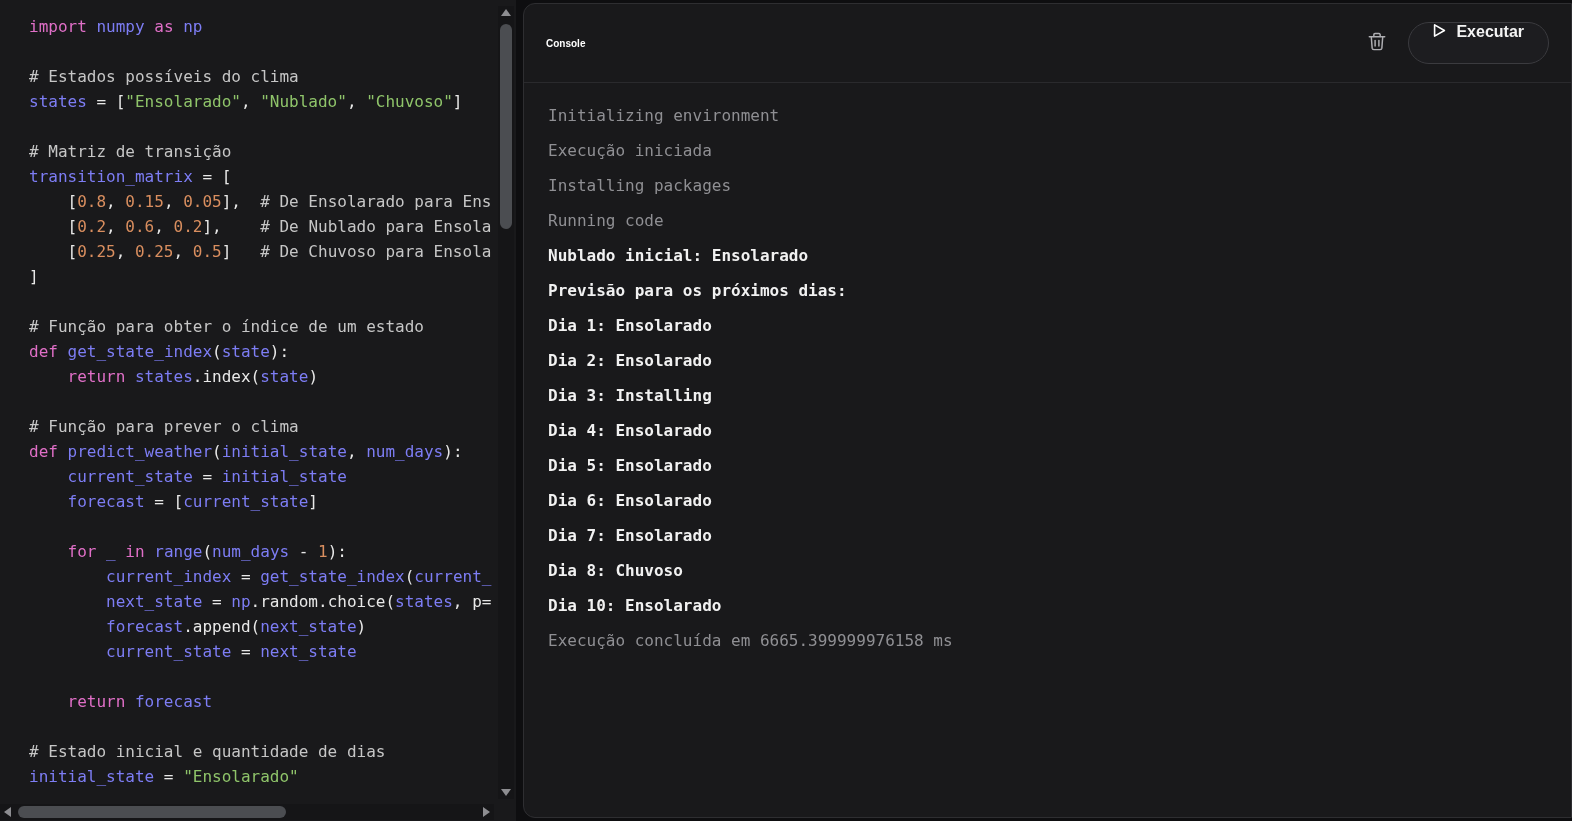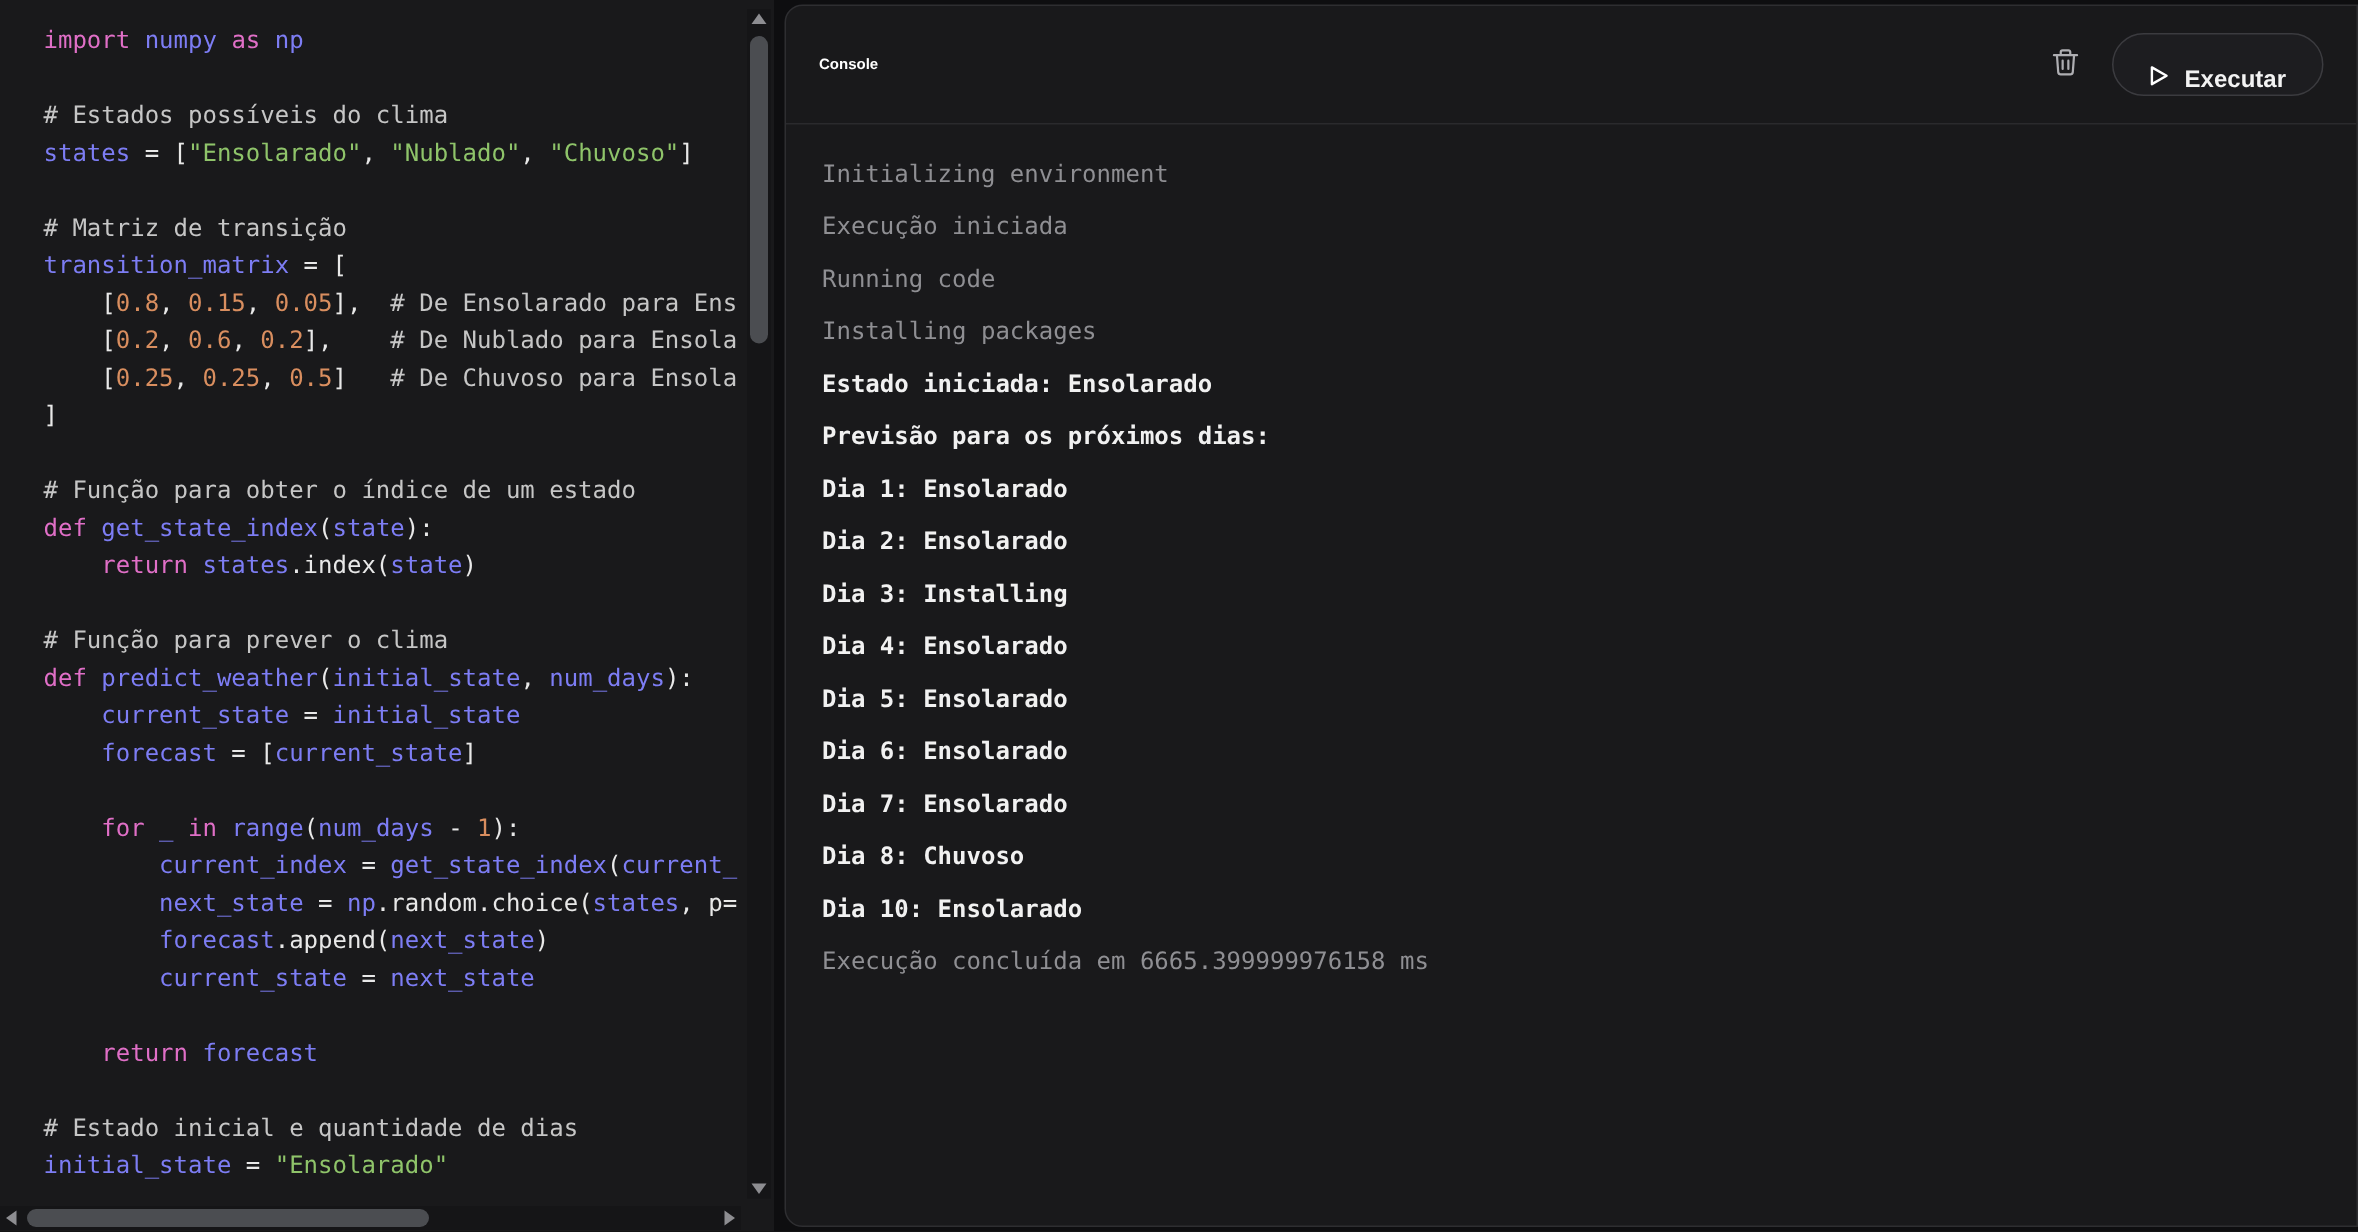--- a/index.html
+++ b/index.html
@@ -69,21 +69,21 @@
   .console-title {
     font-family:"Liberation Sans", sans-serif;
     font-weight:bold; font-size:10px; color:#ffffff;
   }
   .header-actions { display:flex; align-items:center; gap:16px; }
   .trash-btn {
     background:none; border:none; cursor:pointer; padding:6px;
     display:flex; align-items:center;
   }
   .run-btn {
-    display:flex; align-items:flex-end; gap:10px;
+    display:flex; align-items:flex-start; gap:10px;
     background:#1d1d20; border:1px solid #3b3b3f; border-radius:22px;
     height:42px; padding:0 24px;
     color:#f3f3f3; font-family:"Liberation Sans", sans-serif;
     font-weight:bold; font-size:16px; cursor:pointer;
   }
   .console-body {
     flex:1; padding:15px 24px; overflow:hidden;
     font-size:16px; line-height:35px;
   }
   .console-line.system { color:#8f8f93; }
@@ -131,23 +131,23 @@
               <path d="M1.6 1.9 L11.4 7.5 L1.6 13.1 Z"></path>
             </svg>
           </span>
           <span>Executar</span>
         </button>
       </div>
     </div>
     <div class="console-body">
         <div class="console-line system">Initializing environment</div>
         <div class="console-line system">Execução iniciada</div>
+        <div class="console-line system">Installing packages</div>
         <div class="console-line system">Running code</div>
-        <div class="console-line system">Installing packages</div>
-        <div class="console-line output">Estado iniciada: Ensolarado</div>
+        <div class="console-line output">Nublado inicial: Ensolarado</div>
         <div class="console-line output">Previsão para os próximos dias:</div>
         <div class="console-line output">Dia 1: Ensolarado</div>
         <div class="console-line output">Dia 2: Ensolarado</div>
         <div class="console-line output">Dia 3: Installing</div>
         <div class="console-line output">Dia 4: Ensolarado</div>
         <div class="console-line output">Dia 5: Ensolarado</div>
         <div class="console-line output">Dia 6: Ensolarado</div>
         <div class="console-line output">Dia 7: Ensolarado</div>
         <div class="console-line output">Dia 8: Chuvoso</div>
         <div class="console-line output">Dia 10: Ensolarado</div>

